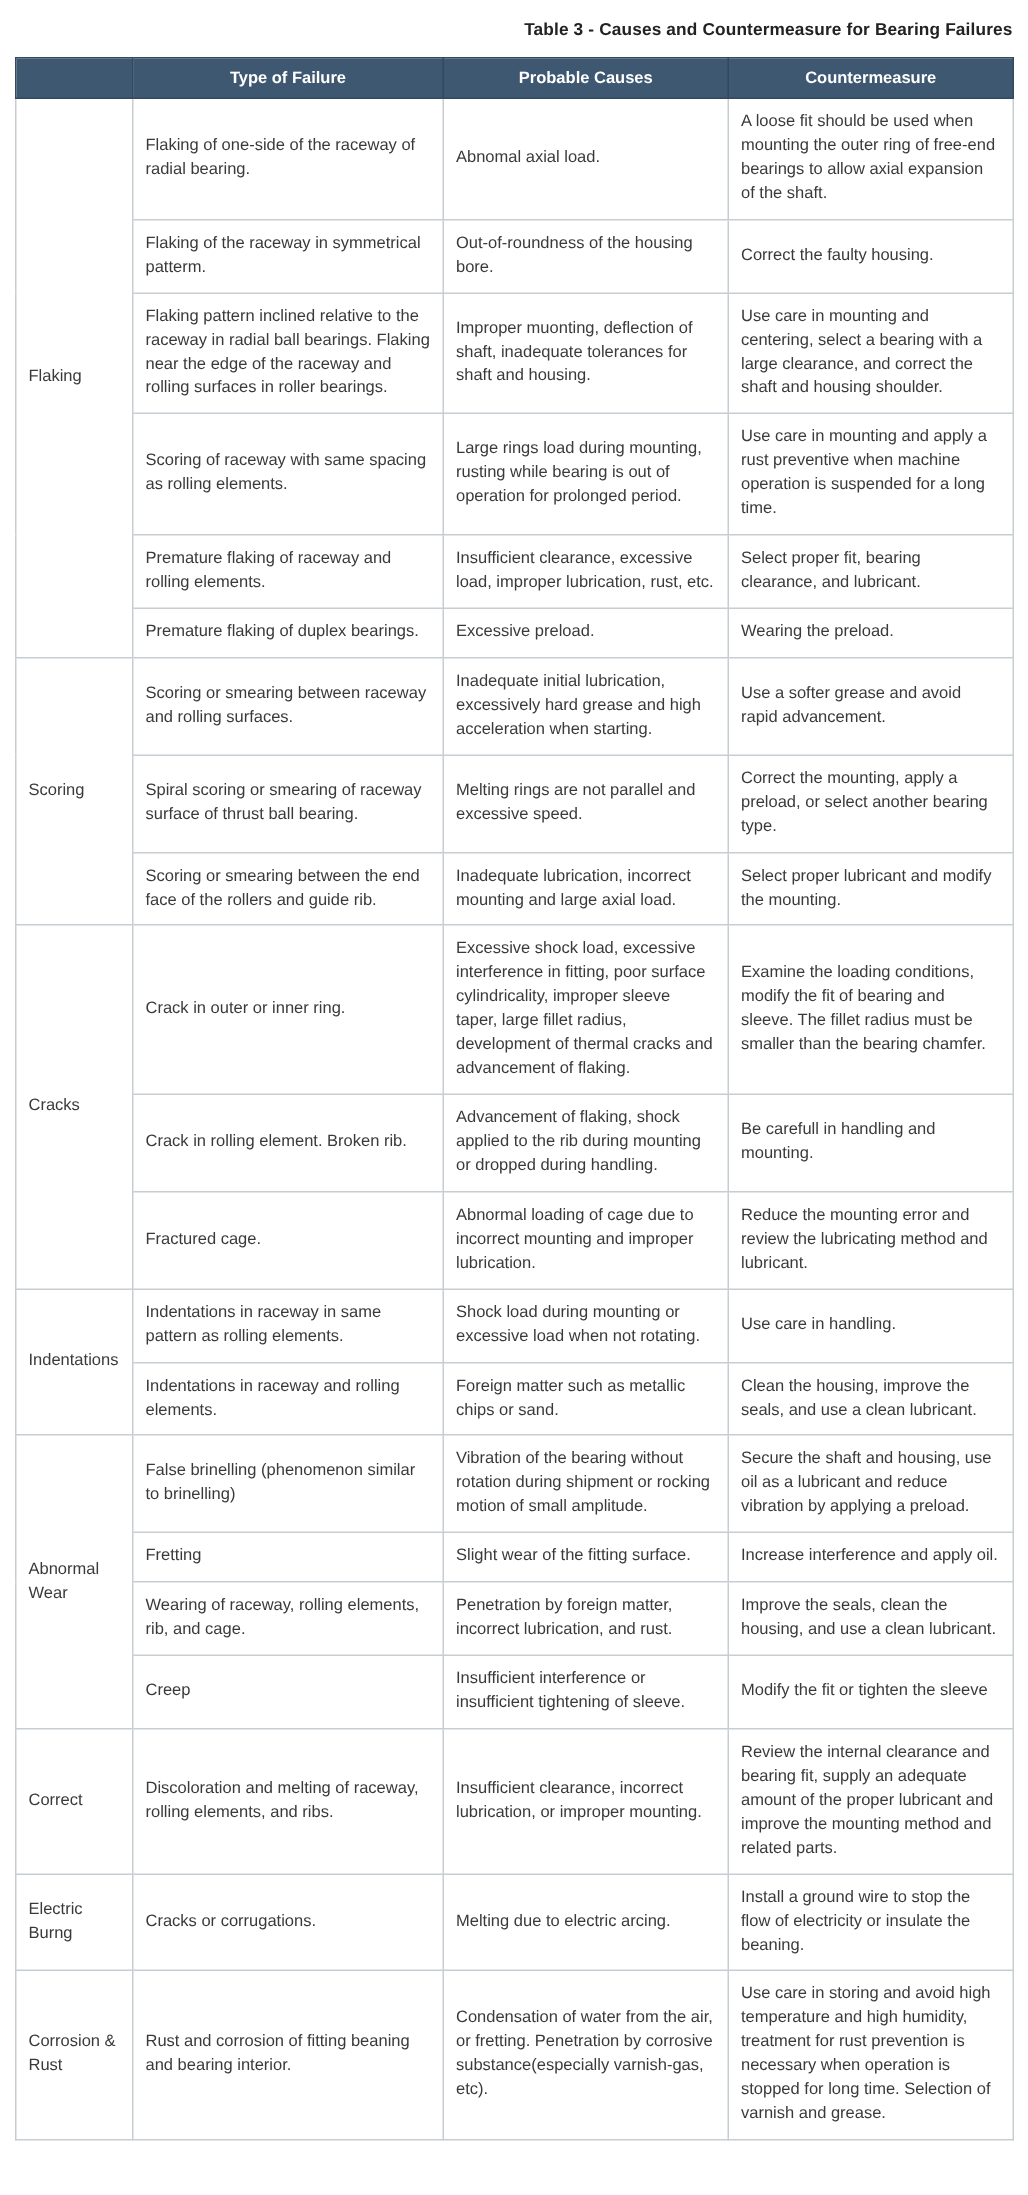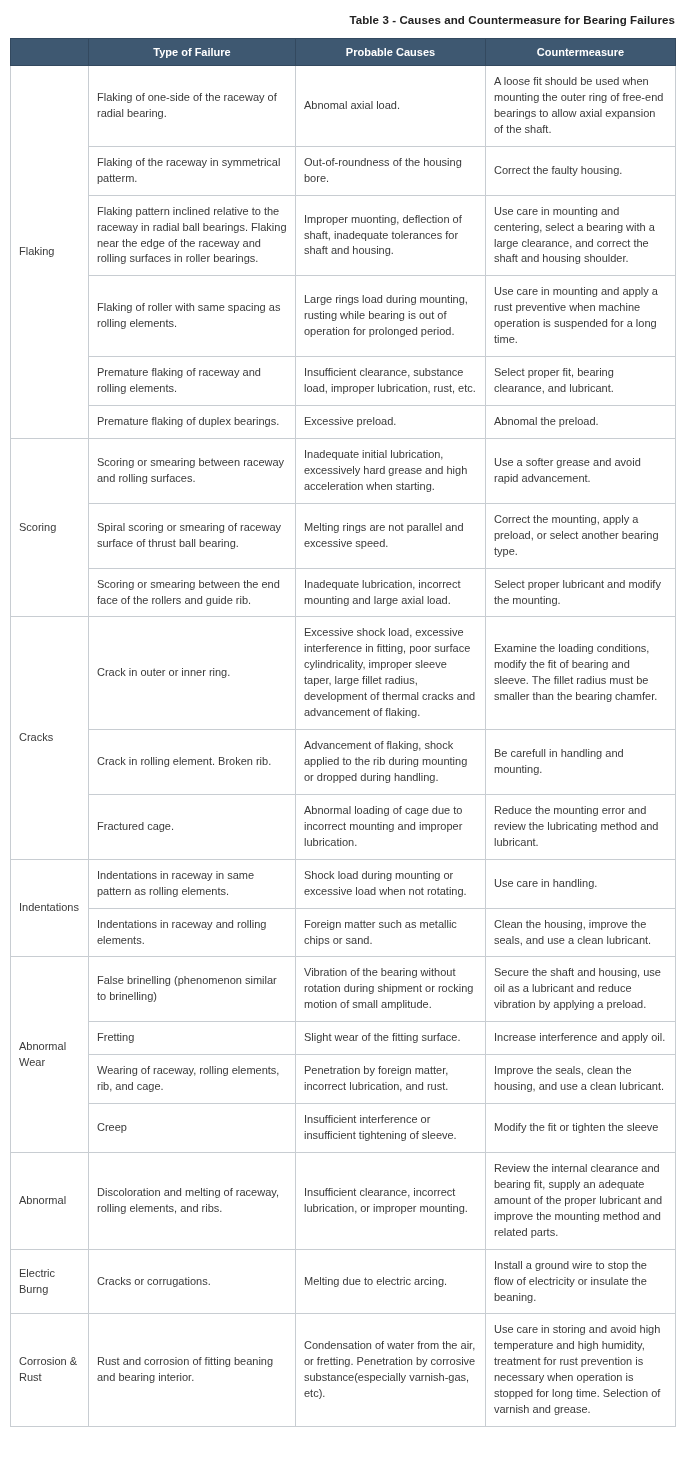--- a/index.html
+++ b/index.html
@@ -96,33 +96,33 @@
           <td>Flaking of the raceway in symmetrical patterm.</td>
           <td>Out-of-roundness of the housing bore.</td>
           <td>Correct the faulty housing.</td>
         </tr>
         <tr>
           <td>Flaking pattern inclined relative to the raceway in radial ball bearings. Flaking near the edge of the raceway and rolling surfaces in roller bearings.</td>
           <td>Improper muonting, deflection of shaft, inadequate tolerances for shaft and housing.</td>
           <td>Use care in mounting and centering, select a bearing with a large clearance, and correct the shaft and housing shoulder.</td>
         </tr>
         <tr>
-          <td>Flaking of roller with same spacing as rolling elements.</td>
+          <td>Scoring of raceway with same spacing as rolling elements.</td>
           <td>Large rings load during mounting, rusting while bearing is out of operation for prolonged period.</td>
           <td>Use care in mounting and apply a rust preventive when machine operation is suspended for a long time.</td>
         </tr>
         <tr>
           <td>Premature flaking of raceway and rolling elements.</td>
-          <td>Insufficient clearance, substance load, improper lubrication, rust, etc.</td>
+          <td>Insufficient clearance, excessive load, improper lubrication, rust, etc.</td>
           <td>Select proper fit, bearing clearance, and lubricant.</td>
         </tr>
         <tr>
           <td>Premature flaking of duplex bearings.</td>
           <td>Excessive preload.</td>
-          <td>Abnomal the preload.</td>
+          <td>Wearing the preload.</td>
         </tr>
         <tr>
           <td class="cat-cell" rowspan="3">Scoring</td>
           <td>Scoring or smearing between raceway and rolling surfaces.</td>
           <td>Inadequate initial lubrication, excessively hard grease and high acceleration when starting.</td>
           <td>Use a softer grease and avoid rapid advancement.</td>
         </tr>
         <tr>
           <td>Spiral scoring or smearing of raceway surface of thrust ball bearing.</td>
           <td>Melting rings are not parallel and excessive speed.</td>
@@ -175,21 +175,21 @@
           <td>Wearing of raceway, rolling elements, rib, and cage.</td>
           <td>Penetration by foreign matter, incorrect lubrication, and rust.</td>
           <td>Improve the seals, clean the housing, and use a clean lubricant.</td>
         </tr>
         <tr>
           <td>Creep</td>
           <td>Insufficient interference or insufficient tightening of sleeve.</td>
           <td>Modify the fit or tighten the sleeve</td>
         </tr>
         <tr>
-          <td class="cat-cell" rowspan="1">Abnormal</td>
+          <td class="cat-cell" rowspan="1">Correct</td>
           <td>Discoloration and melting of raceway, rolling elements, and ribs.</td>
           <td>Insufficient clearance, incorrect lubrication, or improper mounting.</td>
           <td>Review the internal clearance and bearing fit, supply an adequate amount of the proper lubricant and improve the mounting method and related parts.</td>
         </tr>
         <tr>
           <td class="cat-cell" rowspan="1">Electric Burng</td>
           <td>Cracks or corrugations.</td>
           <td>Melting due to electric arcing.</td>
           <td>Install a ground wire to stop the flow of electricity or insulate the beaning.</td>
         </tr>

